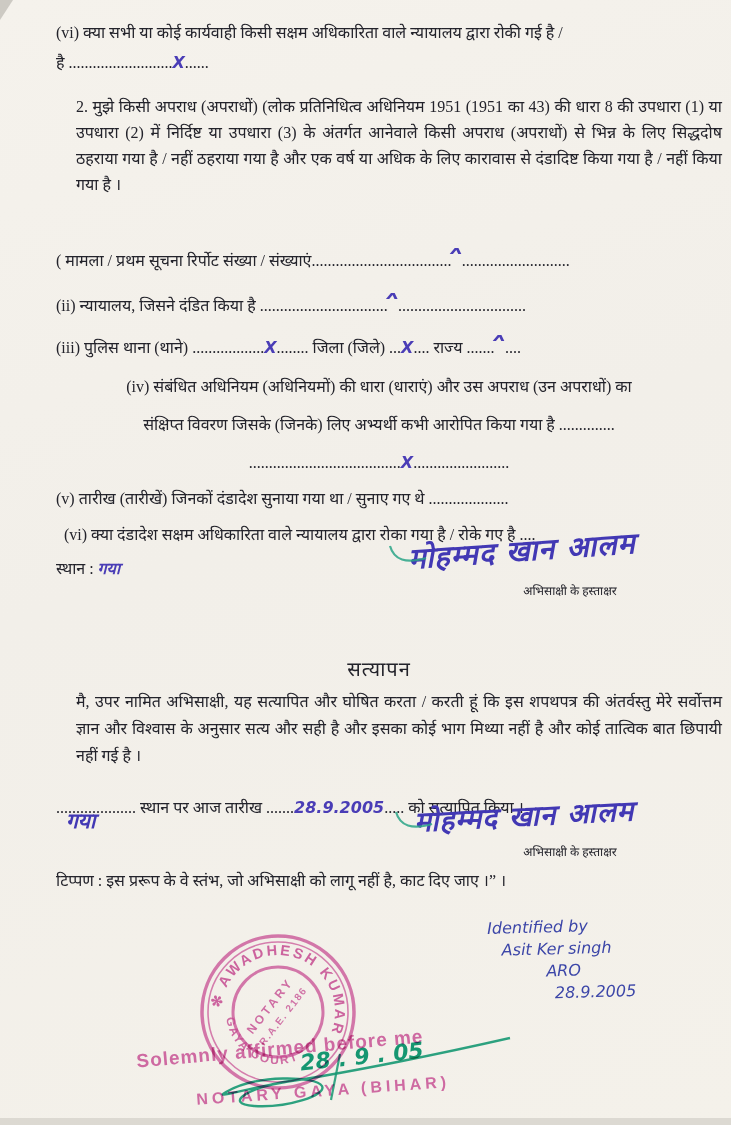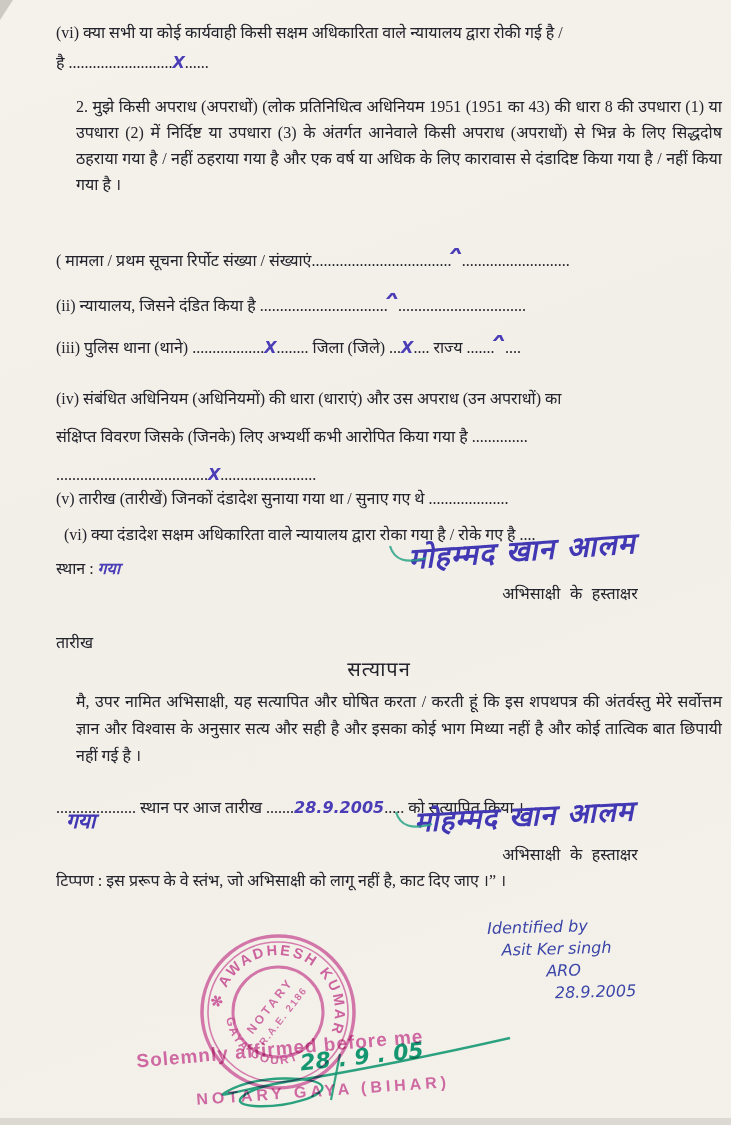--- a/index.html
+++ b/index.html
@@ -16,21 +16,21 @@
   .tb{position:absolute;left:56px;width:646px;font-size:16px;line-height:26px;}
   .just{text-align:justify;margin-left:20px;}
   .nowrap{white-space:nowrap;overflow:hidden;}
   .ink{color:#4a3db6;font-style:italic;font-weight:600;
     font-family:"DejaVu Sans",sans-serif;}
   .up{position:relative;top:-12px;margin:0 -1px;}
   .hw{position:absolute;color:#4238b4;font-style:italic;
     font-family:"DejaVu Sans",sans-serif;}
   .sig{font-size:29px;font-weight:600;letter-spacing:1px;transform:rotate(-4deg);
     white-space:nowrap;}
-  .cap{position:absolute;font-size:16px;text-align:center;font-family:Liberation Mono, monospace;}
+  .cap{position:absolute;font-size:12px;text-align:center;}
   .heading{text-align:center;font-size:20px;letter-spacing:1px;}
   .stamp-layer{mix-blend-mode:multiply;}
   .pinktxt{position:absolute;color:#d0509f;font-weight:bold;
     font-family:"Liberation Sans",sans-serif;opacity:.82;white-space:nowrap;}
   .greentxt{position:absolute;color:#16a07b;font-style:italic;font-weight:600;
     font-family:"DejaVu Sans",sans-serif;white-space:nowrap;}
   .notes{position:absolute;left:488px;top:916px;transform:rotate(-1.5deg);
     color:#3c46a8;font-style:italic;font-family:"DejaVu Sans",sans-serif;
     font-size:16px;line-height:22px;}
   .notes div{white-space:nowrap;}
@@ -48,37 +48,36 @@
   </div>
 
   <div class="tb just" style="top:94px;">
     <div>2. मुझे किसी अपराध (अपराधों) (लोक प्रतिनिधित्व अधिनियम 1951 (1951 का 43) की धारा 8 की उपधारा (1) या उपधारा (2) में निर्दिष्ट या उपधारा (3) के अंतर्गत आनेवाले किसी अपराध (अपराधों) से भिन्न के लिए सिद्धदोष ठहराया गया है / नहीं ठहराया गया है और एक वर्ष या अधिक के लिए कारावास से दंडादिष्ट किया गया है / नहीं किया गया है ।</div>
   </div>
 
   <div class="tb nowrap" style="top:293px;"><span>(ii) न्यायालय, जिसने दंडित किया है  </span><span>................................</span><span class="ink up">X</span><span>................................</span></div>
   <div class="tb nowrap" style="top:248px;"><span>( मामला / प्रथम सूचना रिर्पोट संख्या / संख्याएं</span><span>...................................</span><span class="ink up">X</span><span>...........................</span></div>
   <div class="tb nowrap" style="top:335px;"><span>(iii) पुलिस थाना (थाने)  </span><span>..................</span><span class="ink">X</span><span>........  </span><span>जिला (जिले)  </span><span>...</span><span class="ink">X</span><span>....  </span><span>राज्य  </span><span>.......</span><span class="ink up">X</span><span>....</span></div>
 
-  <div class="tb" style="top:380px;line-height:38px;">
+  <div class="tb" style="top:368px;line-height:38px;text-align:center;">
     <div>(iv) संबंधित अधिनियम (अधिनियमों) की धारा (धाराएं) और उस अपराध (उन अपराधों) का</div>
     <div>संक्षिप्त विवरण जिसके  (जिनके) लिए  अभ्यर्थी कभी  आरोपित किया  गया है ..............</div>
     <div class="nowrap"><span>......................................</span><span class="ink">X</span><span>........................</span></div>
   </div>
 
   <div class="tb nowrap" style="top:486px;">(v) तारीख (तारीखें) जिनकों दंडादेश सुनाया गया था / सुनाए गए थे ....................</div>
   <div class="tb nowrap" style="top:522px;margin-left:8px;">(vi) क्या दंडादेश सक्षम अधिकारिता वाले न्यायालय द्वारा रोका गया है / रोके गए है ....</div>
   <div class="tb nowrap" style="top:556px;"><span>स्थान  :  </span><span class="ink">गया</span></div>
 
   <div class="hw sig" style="left:408px;top:530px;">मोहम्मद खान आलम</div>
   <svg style="position:absolute;left:386px;top:538px;" width="60" height="30">
     <path d="M 4 8 C 8 22, 20 26, 40 20" stroke="#2aa487" stroke-width="2.2" fill="none" opacity="0.85"></path>
   </svg>
   <div class="cap" style="left:430px;top:582px;width:280px;">अभिसाक्षी  के  हस्ताक्षर</div>
 
-  <div class="tb" style="top:630px;">तारीख</div>
 
   <div class="tb just" style="top:688px;line-height:27px;">मै,  उपर  नामित  अभिसाक्षी,  यह  सत्यापित  और  घोषित  करता  /  करती  हूं  कि  इस  शपथपत्र  की अंतर्वस्तु  मेरे  सर्वोत्तम  ज्ञान  और  विश्वास  के  अनुसार  सत्य  और  सही  है  और  इसका  कोई  भाग मिथ्या  नहीं  है  और  कोई  तात्विक  बात  छिपायी  नहीं  गई  है  ।</div>
   <div class="tb heading" style="top:656px;">सत्यापन</div>
   <div class="tb nowrap" style="top:795px;"><span>....................  </span><span>स्थान पर आज तारीख  </span><span>.......</span><span class="ink">28.9.2005</span><span>.....</span><span>  को  सत्यापित  किया  ।</span></div>
   <div class="hw" style="left:66px;top:806px;font-size:21px;font-weight:600;">गया</div>
 
   <div class="hw sig" style="left:414px;top:796px;font-size:28px;transform:rotate(-3deg);">मोहम्मद खान आलम</div>
   <svg style="position:absolute;left:392px;top:806px;" width="60" height="30">
     <path d="M 4 6 C 8 20, 20 24, 40 18" stroke="#2aa487" stroke-width="2.2" fill="none" opacity="0.85"></path>
   </svg>

